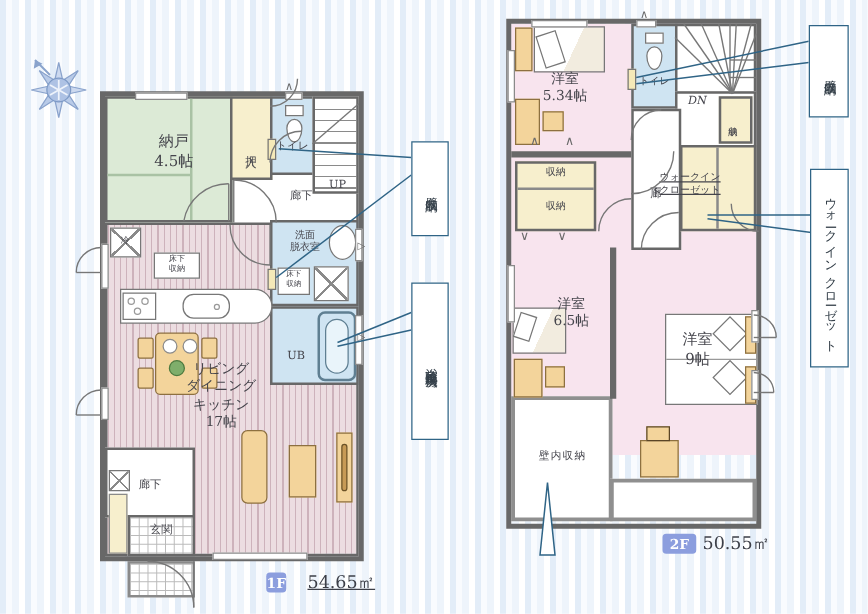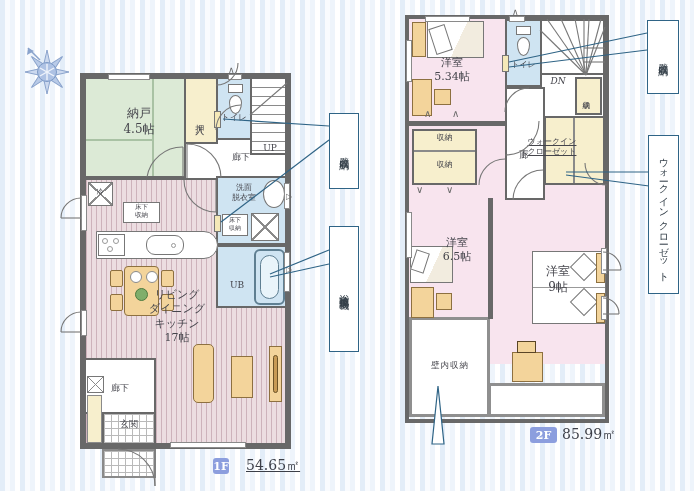--- a/index.html
+++ b/index.html
@@ -261,15 +261,15 @@
   </svg>
 
   <div class="callout v" style="left:329px;top:113px;width:28px;height:74px;font-size:10px;">壁内収納</div>
   <div class="callout v" style="left:329px;top:226px;width:28px;height:124px;font-size:10px;">浴室乾燥暖房機</div>
   <div class="callout v" style="left:647px;top:20px;width:30px;height:72px;font-size:10px;">壁内収納</div>
   <div class="callout v" style="left:648px;top:135px;width:29px;height:157px;font-size:10px;">ウォークインクローゼット</div>
 
   <div class="badge" style="left:213px;top:458px;width:16px;height:16px;text-align:center;">1F</div>
   <div class="area" style="left:246px;top:457px;text-decoration:underline;">54.65㎡</div>
   <div class="badge" style="left:530px;top:427px;width:27px;height:16px;">2F</div>
-  <div class="area" style="left:562px;top:426px;">85.99㎡</div>
+  <div class="area" style="left:562px;top:426px;">50.55㎡</div>
 
 </div>
 
 </body></html>

